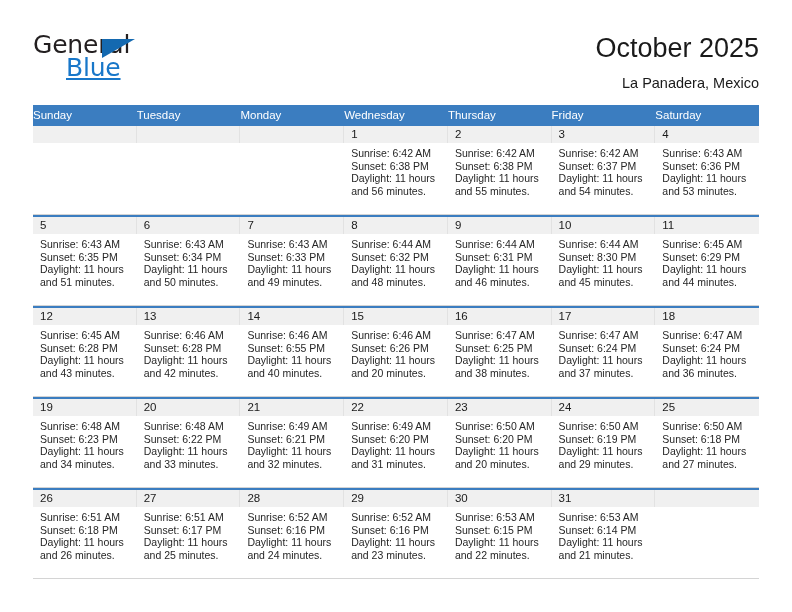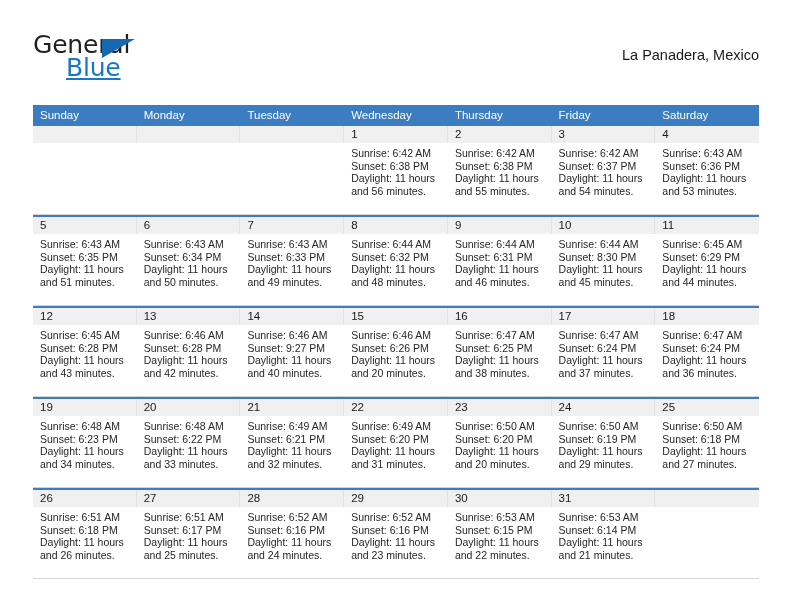--- a/index.html
+++ b/index.html
@@ -80,40 +80,39 @@
     line-height: 34px;
     color: #1a1a1a;
     font-weight: normal;
     white-space: nowrap;
   }
   .cal-subtitle {
     font-size: 14.5px;
     line-height: 22px;
     color: #1a1a1a;
     white-space: nowrap;
-    margin-top: 13px;
+    margin-top: 7px;
   }
 
   
   .calendar {
     position: absolute;
     left: 33px;
     top: 105px;
     width: 726px;
   }
 
   .weekday-row {
     display: flex;
     background: #3b7dc0;
     height: 21px;
   }
   .weekday-cell {
     flex: 1 1 0;
     box-sizing: border-box;
-    padding-left: 7px;
     color: #ffffff;
     font-size: 11.5px;
     line-height: 21px;
     white-space: nowrap;
     overflow: hidden;
   }
 
   .week-row {
     border-top: 2px solid #3b7dc0;
     border-bottom: 1px solid #d4d4d4;
@@ -167,30 +166,31 @@
 
   <div class="header">
 
     <div class="logo">
       <span class="logo-general">General</span>
       <span class="logo-triangle"></span>
       <span class="logo-blue">Blue</span>
     </div>
 
     <div class="title-block">
+      <div class="cal-title">October 2025</div>
       <div class="cal-subtitle">La Panadera, Mexico</div>
     </div>
 
   </div>
 
   <div class="calendar">
     <div class="weekday-row">
         <div class="weekday-cell">Sunday</div>
+        <div class="weekday-cell">Tuesday</div>
         <div class="weekday-cell">Monday</div>
-        <div class="weekday-cell">Tuesday</div>
         <div class="weekday-cell">Wednesday</div>
         <div class="weekday-cell">Thursday</div>
         <div class="weekday-cell">Friday</div>
         <div class="weekday-cell">Saturday</div>
       </div>
     <div id="weeks-container">
         <div class="week-row">
           <div class="day-grid">
             <div class="day-cell empty">
               <div class="day-number-band"></div>
@@ -341,21 +341,21 @@
                 <div class="day-line">Sunrise: 6:46 AM</div>
                 <div class="day-line">Sunset: 6:28 PM</div>
                 <div class="day-line">Daylight: 11 hours</div>
                 <div class="day-line">and 42 minutes.</div>
               </div>
             </div>
             <div class="day-cell">
               <div class="day-number-band">14</div>
               <div class="day-body">
                 <div class="day-line">Sunrise: 6:46 AM</div>
-                <div class="day-line">Sunset: 9:27 PM</div>
+                <div class="day-line">Sunset: 6:55 PM</div>
                 <div class="day-line">Daylight: 11 hours</div>
                 <div class="day-line">and 40 minutes.</div>
               </div>
             </div>
             <div class="day-cell">
               <div class="day-number-band">15</div>
               <div class="day-body">
                 <div class="day-line">Sunrise: 6:46 AM</div>
                 <div class="day-line">Sunset: 6:26 PM</div>
                 <div class="day-line">Daylight: 11 hours</div>

